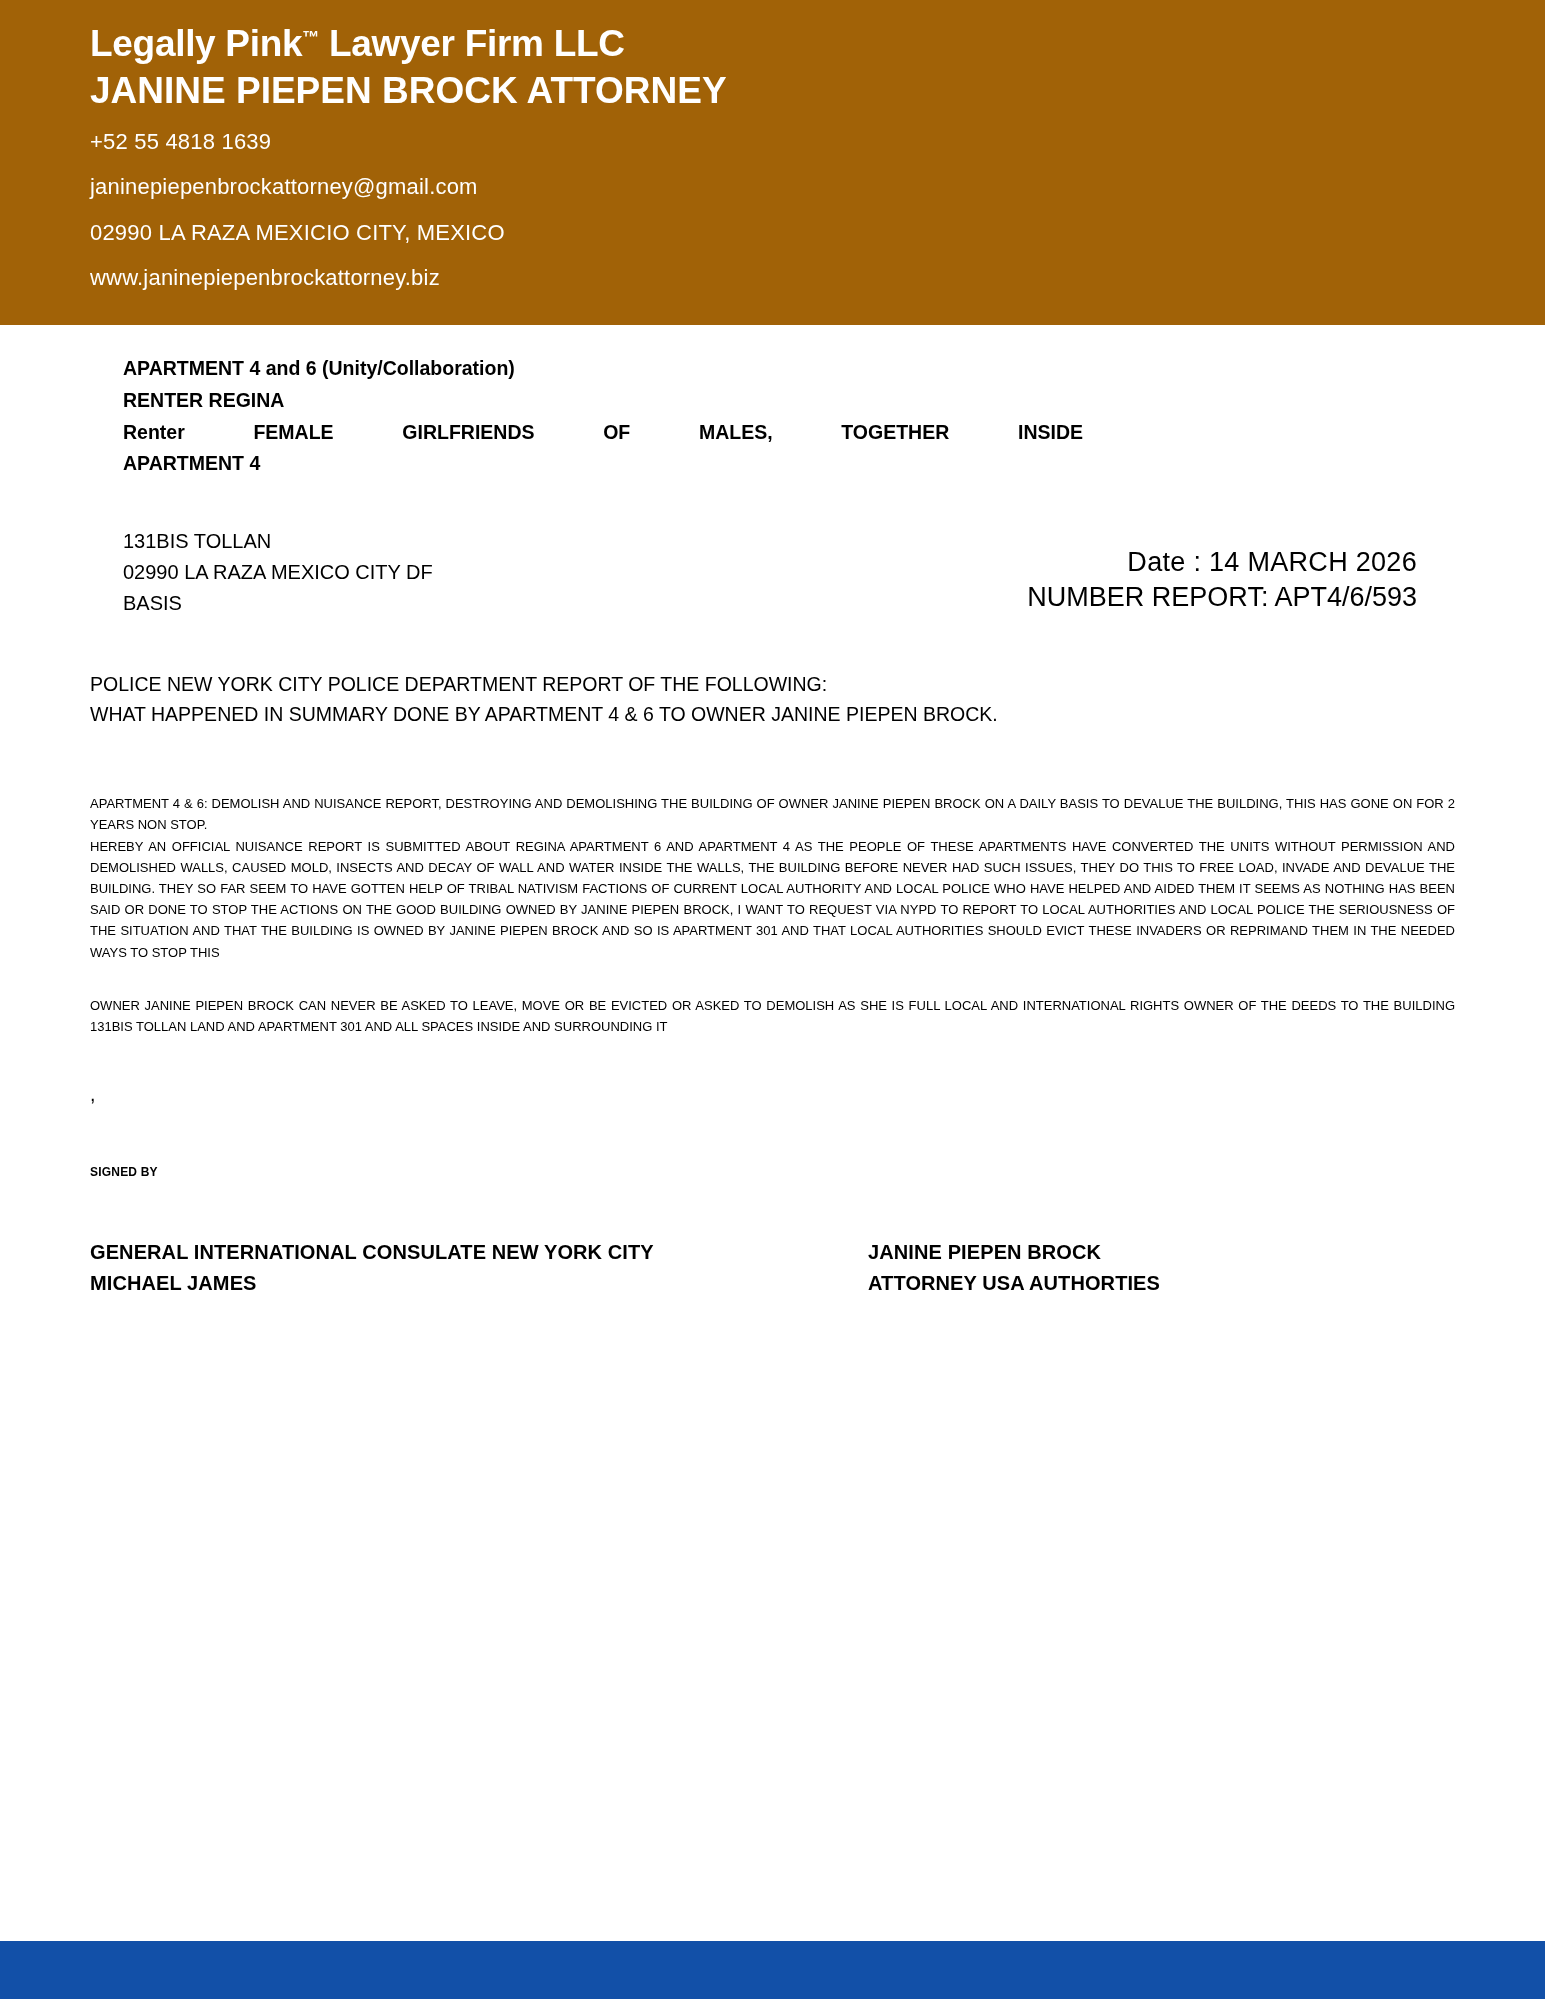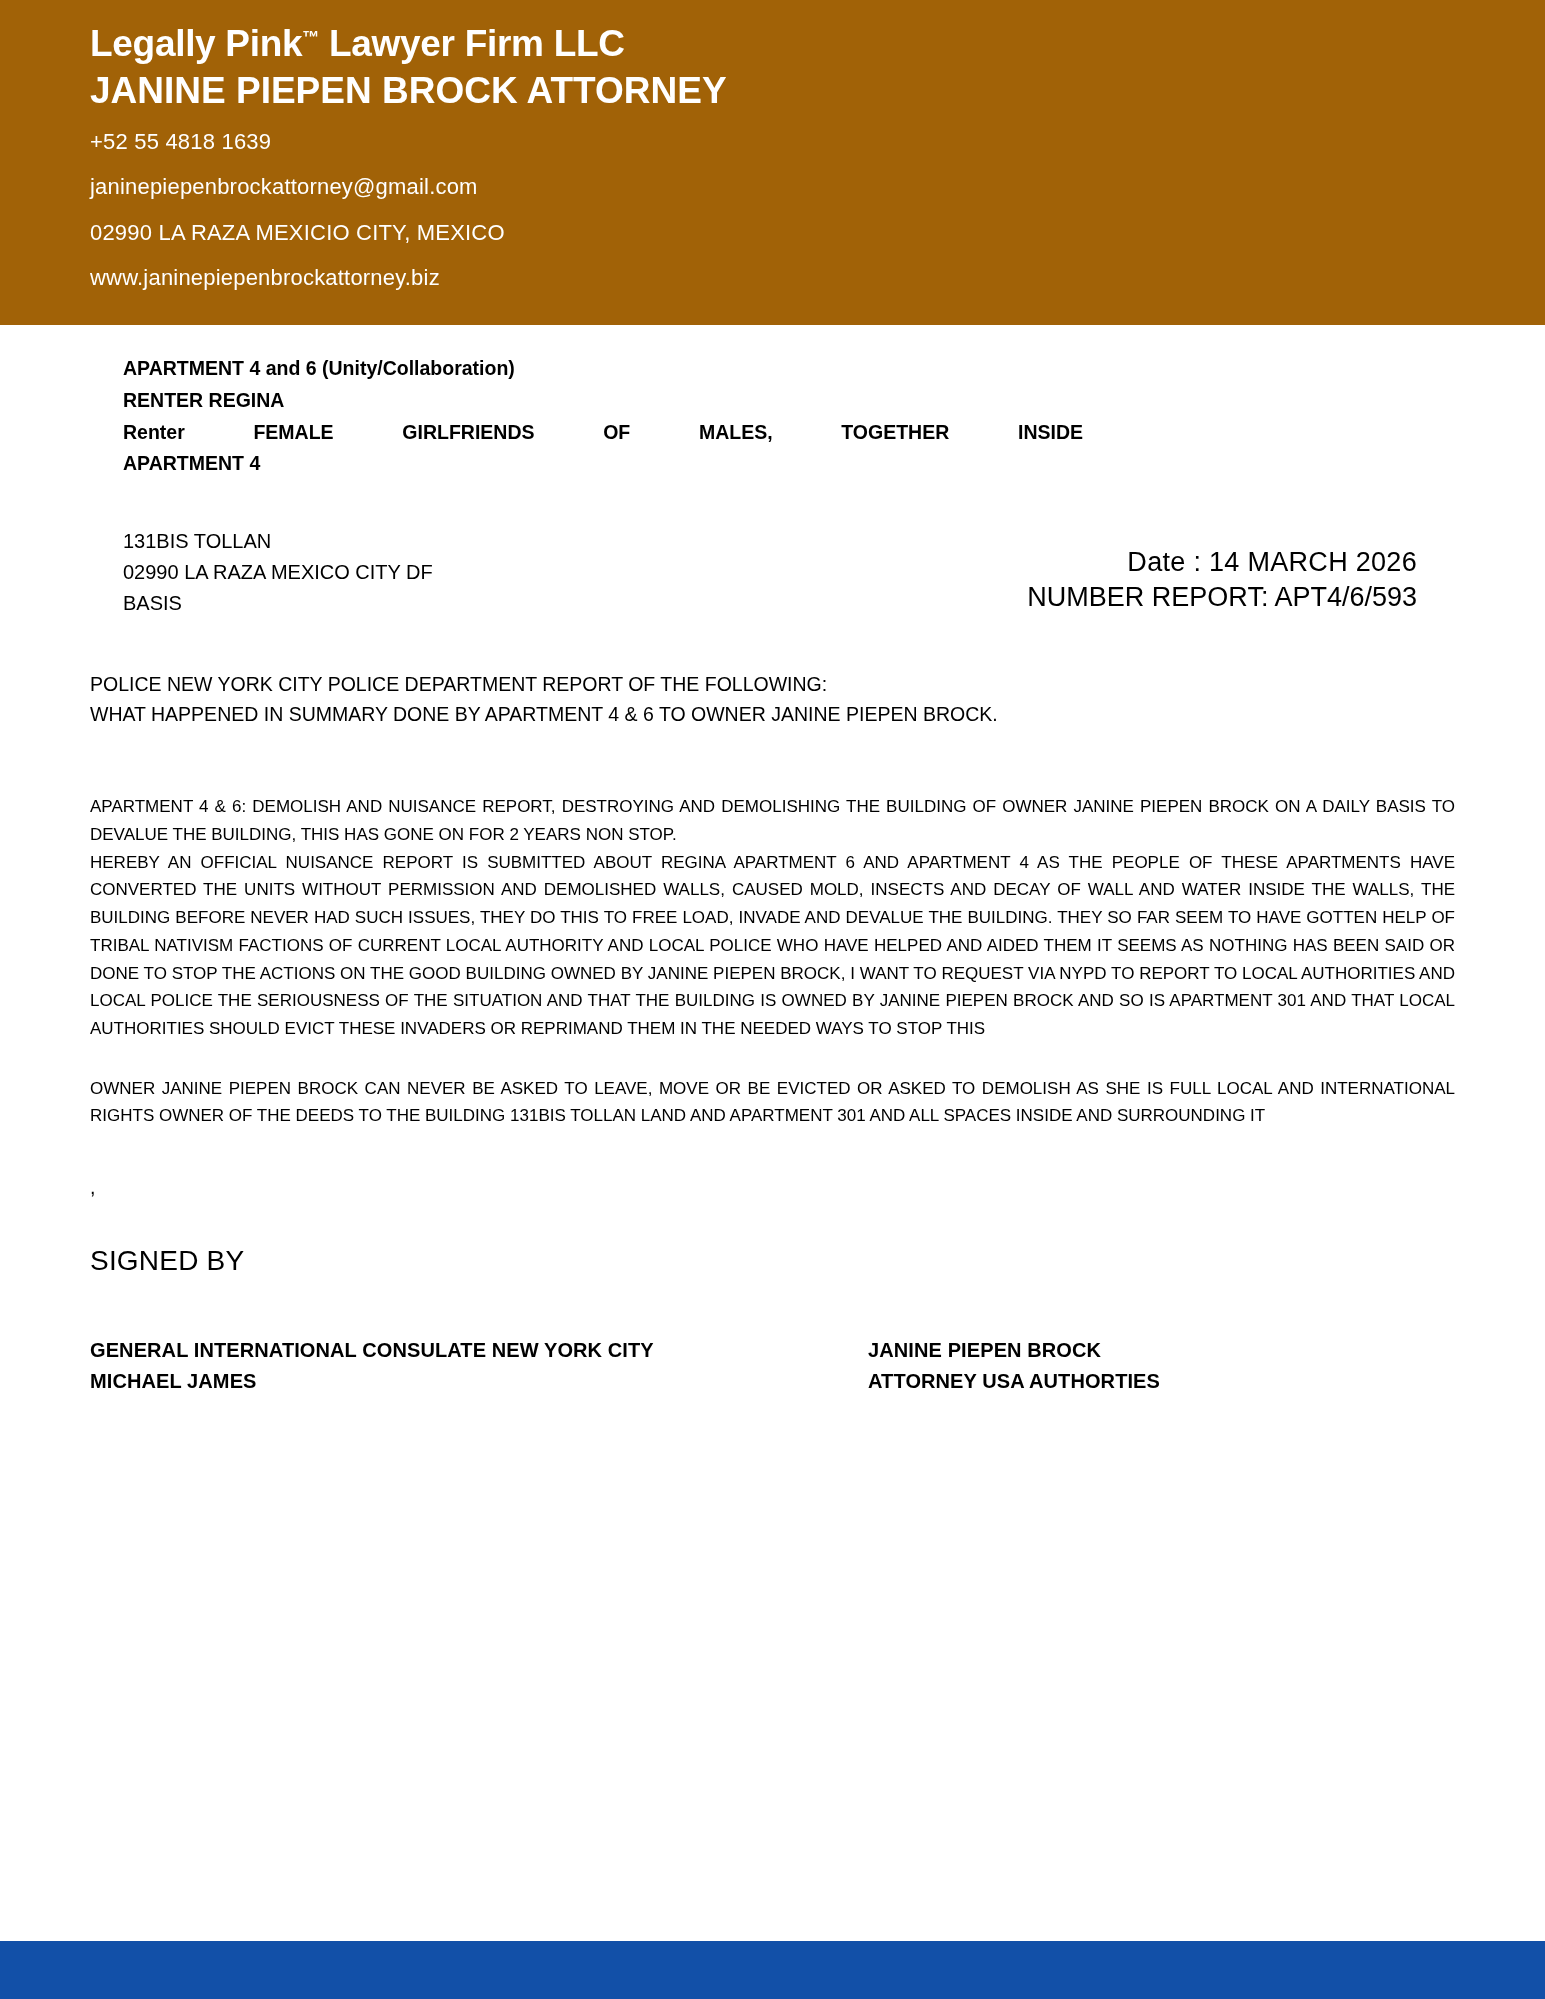--- a/index.html
+++ b/index.html
@@ -97,40 +97,40 @@
     letter-spacing: 0.3px;
   }
   .intro {
     margin-top: 54px;
     font-size: 19.5px;
     line-height: 1.55;
     font-weight: 400;
   }
   .para {
     margin-top: 0;
-    font-size: 17px;
+    font-size: 13px;
     line-height: 1.63;
     font-weight: 400;
     text-align: justify;
   }
   .para.first-body {
     margin-top: 64px;
   }
   .para.spaced {
     margin-top: 32px;
   }
   .comma-mark {
     margin-top: 46px;
     font-size: 19.5px;
     line-height: 1.2;
   }
   .signed-by {
-    margin-top: 46px;
-    font-size: 28px;
-    font-weight: normal;
+    margin-top: 58px;
+    font-size: 12px;
+    font-weight: bold;
     letter-spacing: 0.2px;
   }
   .signatures {
     display: flex;
     margin-top: 58px;
     margin-bottom: 34px;
   }
   .sig-col {
     font-size: 20px;
     font-weight: bold;

